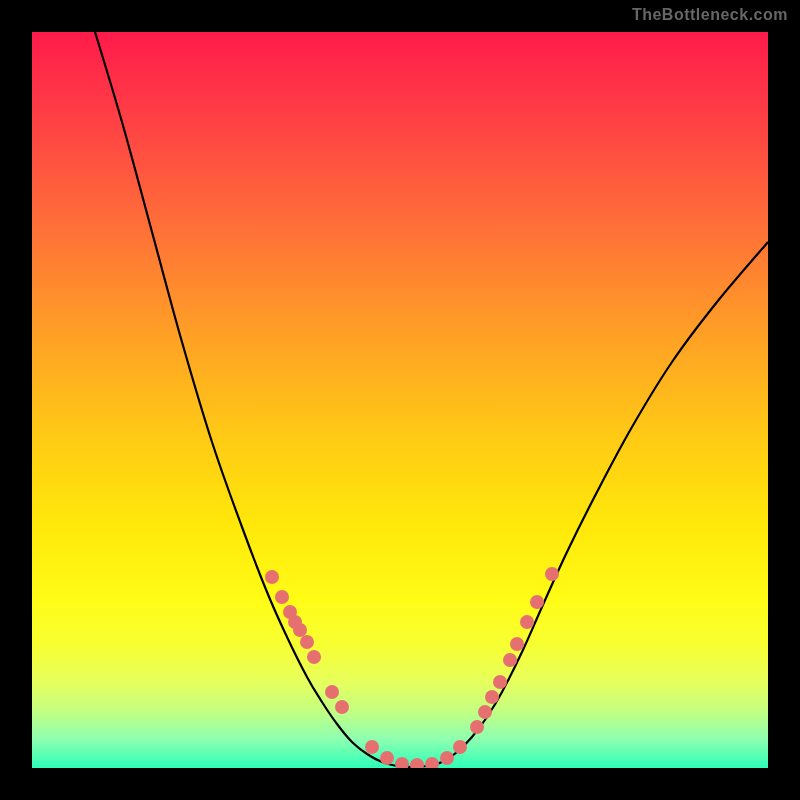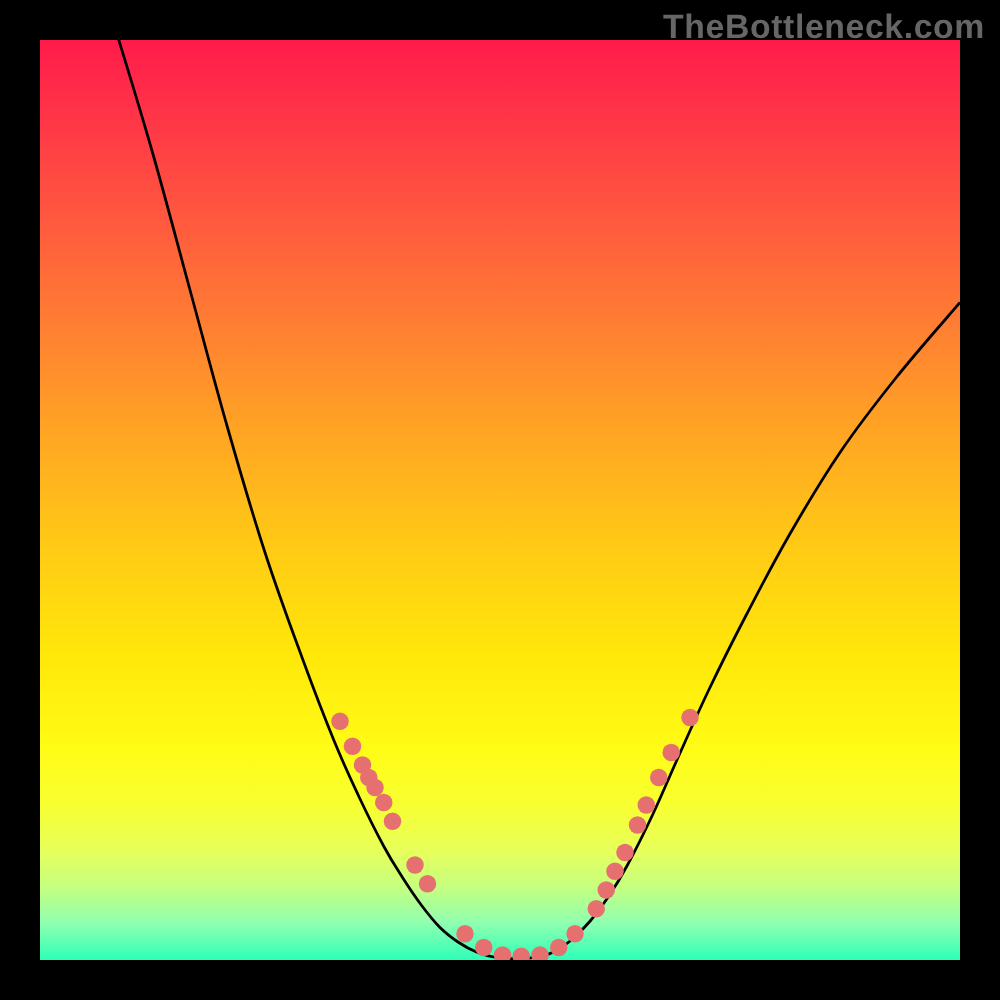--- a/index.html
+++ b/index.html
@@ -14,21 +14,21 @@
     position: relative;
     width: 800px;
     height: 800px;
     background: #000;
   }
   .watermark {
     position: absolute;
     top: 6px;
     right: 12px;
     font-family: Arial, Helvetica, sans-serif;
-    font-size: 27px;
+    font-size: 16px;
     font-weight: bold;
     color: #666;
     z-index: 10;
     letter-spacing: 0.5px;
   }
   .plot-area {
     position: absolute;
     left: 32px;
     top: 32px;
     width: 736px;

